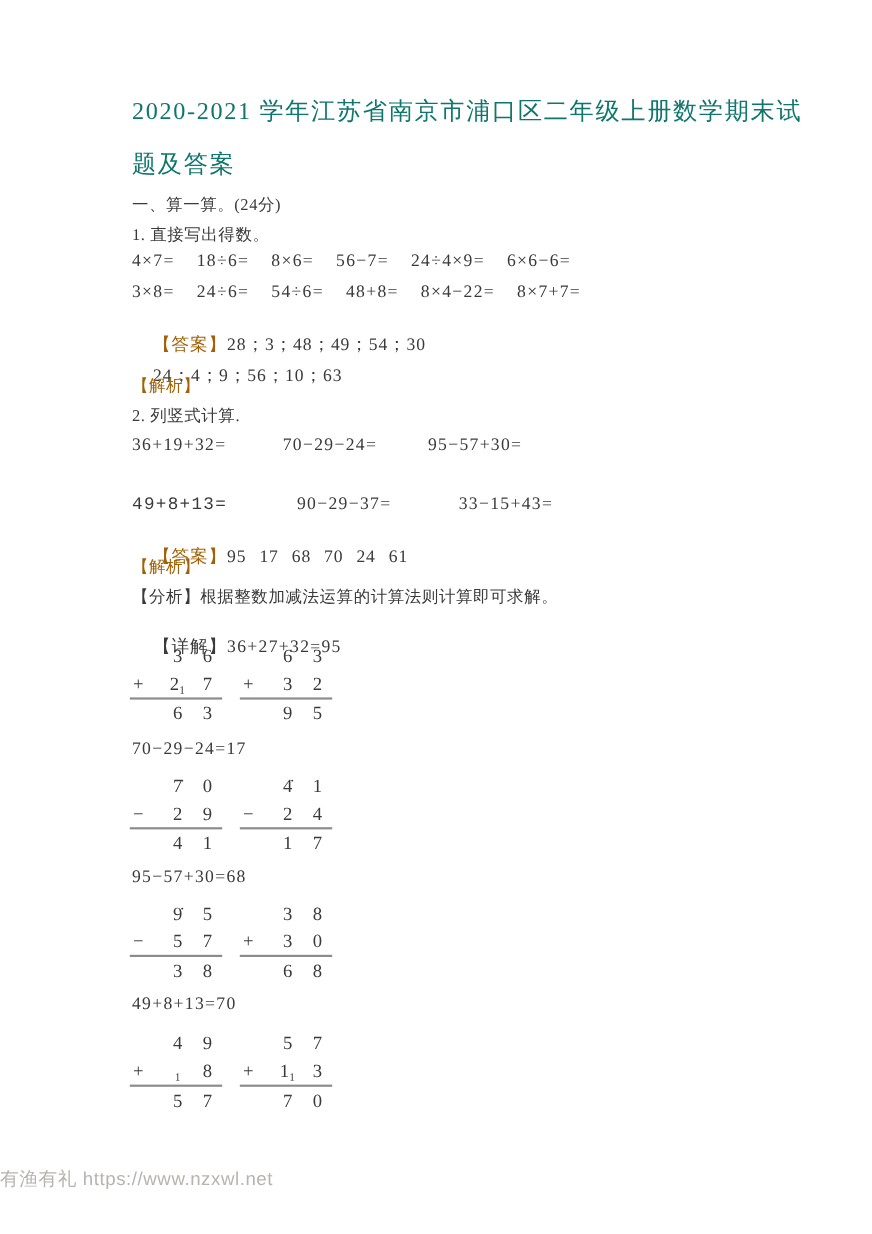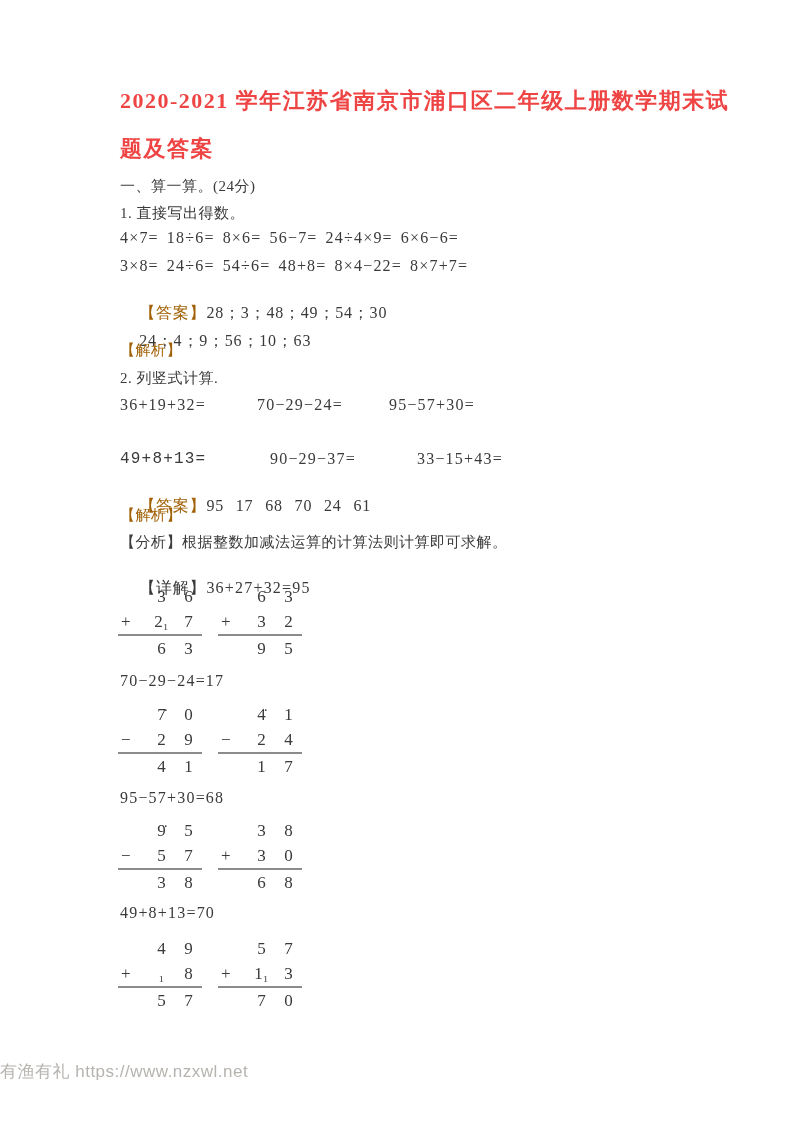--- a/index.html
+++ b/index.html
@@ -6,27 +6,27 @@
   .page{
     position:relative;
     width:793px;height:1122px;
     background:#ffffff;
     font-family:"Liberation Serif","DejaVu Serif",serif;
     color:#3a3a3a;
     overflow:hidden;
   }
   .abs{position:absolute;left:120px;}
   .title{
-    font-size:22px;font-weight:700;color:#ef4444;
+    font-size:22px;font-weight:400;color:#0f766e;
     letter-spacing:1.5px;white-space:nowrap;
   }
   .body-line{font-size:15px;letter-spacing:0.5px;white-space:nowrap;}
   .eq{font-size:16px;letter-spacing:1.2px;white-space:pre;}
   .eq-row{display:flex;}
-  .eq-row-q1{gap:8px;align-items:center;}
+  .eq-row-q1{gap:20px;align-items:center;}
   .eqr-a span:nth-child(1){width:137px;}
   .eqr-a span:nth-child(2){width:132px;}
   .eqr-b span:nth-child(1){width:150px;font-family:Liberation Mono, monospace;}
   .eqr-b span:nth-child(2){width:147px;}
   .lbl{color:#a16207;}
   .ansline{font-size:16px;letter-spacing:0.8px;white-space:pre;}
   .valspread{word-spacing:7px;}
   .vc-pair{display:flex;gap:16px;left:118px;}
   .vc{width:84px;}
   .vc-row{

